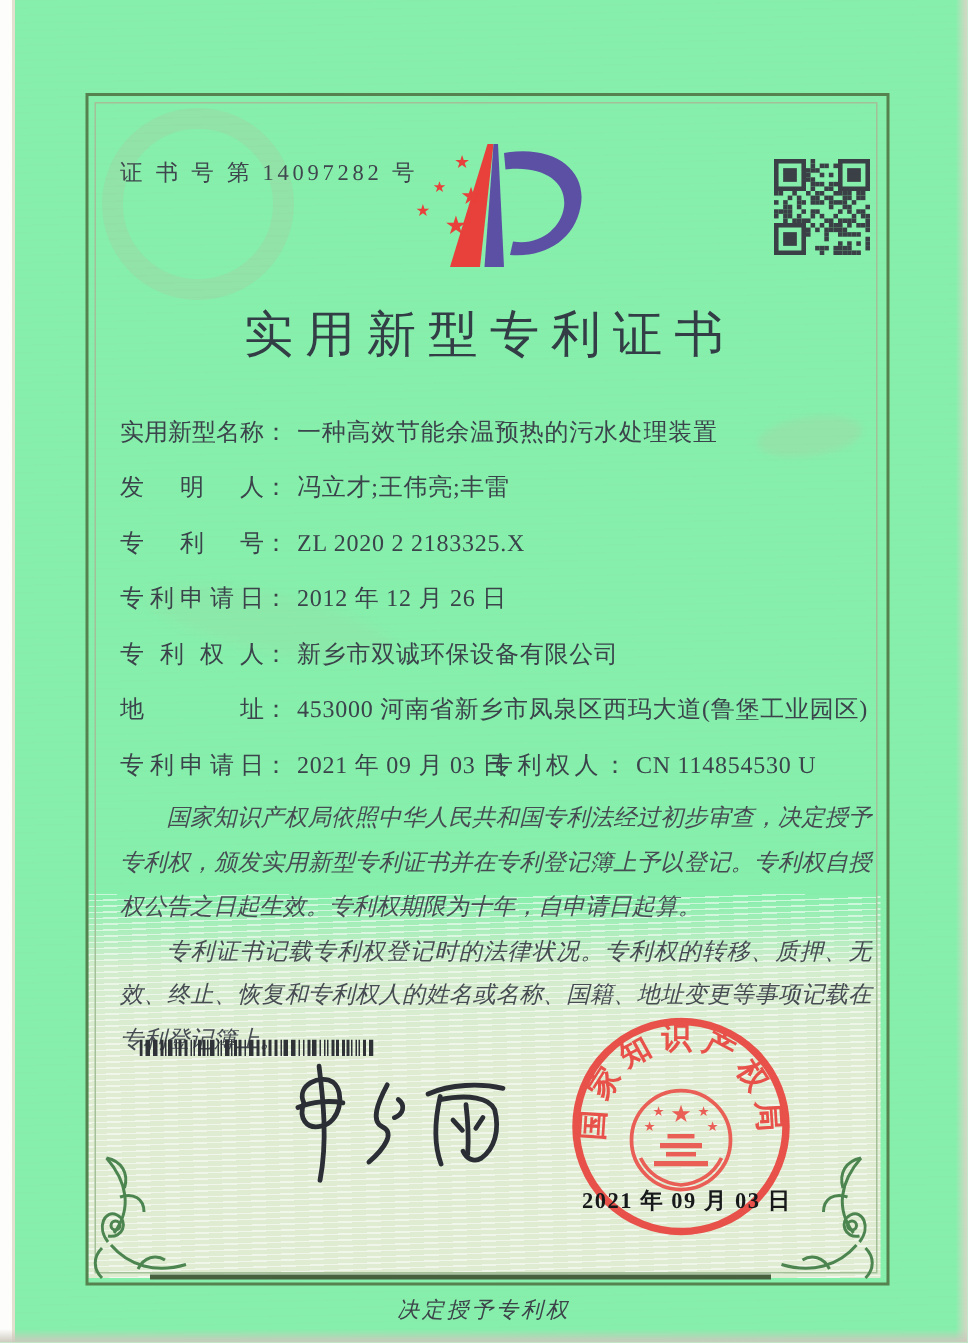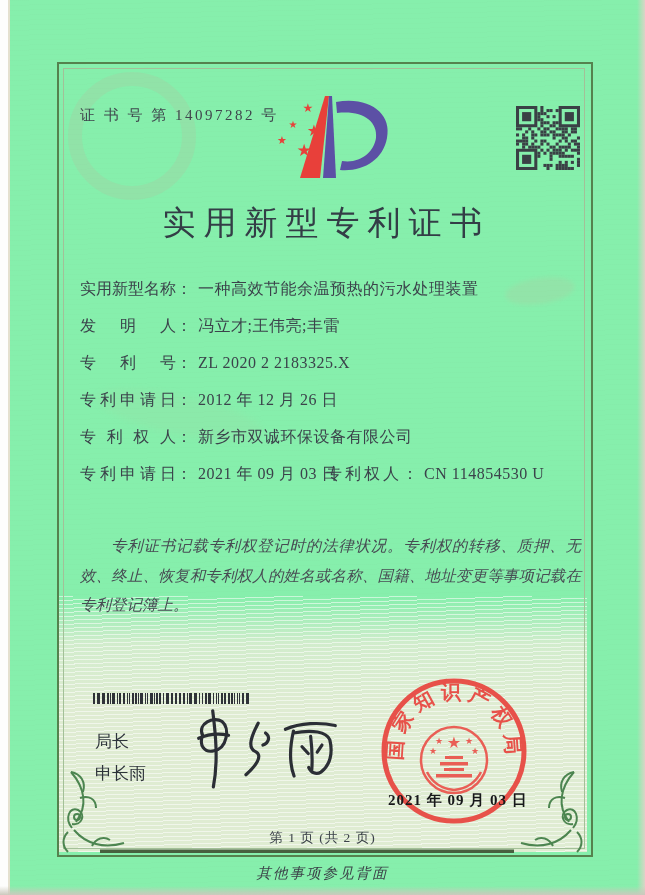--- a/index.html
+++ b/index.html
@@ -272,28 +272,32 @@
     <div class="field-row">
       <span class="flabel">专利号</span><span class="colon">：</span><span class="fvalue">ZL 2020 2 2183325.X</span>
     </div>
     <div class="field-row">
       <span class="flabel">专利申请日</span><span class="colon">：</span><span class="fvalue">2012 年 12 月 26 日</span>
     </div>
     <div class="field-row">
       <span class="flabel">专利权人</span><span class="colon">：</span><span class="fvalue">新乡市双诚环保设备有限公司</span>
     </div>
     <div class="field-row">
+      <span class="flabel">地址</span><span class="colon">：</span><span class="fvalue">453000 河南省新乡市凤泉区西玛大道(鲁堡工业园区)</span>
+    </div>
+    <div class="field-row">
       <span class="flabel">专利申请日</span><span class="colon">：</span><span class="fvalue">2021 年 09 月 03 日</span>
       <span class="grant-pair2">
         <span class="flabel">专利权人</span><span class="colon">：</span><span class="fvalue">CN 114854530 U</span>
       </span>
     </div>
   </div>
 
   <div class="paragraphs">
+    <p>国家知识产权局依照中华人民共和国专利法经过初步审查，决定授予专利权，颁发实用新型专利证书并在专利登记簿上予以登记。专利权自授权公告之日起生效。专利权期限为十年，自申请日起算。</p>
     <p>专利证书记载专利权登记时的法律状况。专利权的转移、质押、无效、终止、恢复和专利权人的姓名或名称、国籍、地址变更等事项记载在专利登记簿上。</p>
   </div>
 
   <svg class="barcode" id="barcode" viewBox="0 0 156 11" preserveAspectRatio="none">
       <rect x="0" y="0" width="2" height="11" fill="#2f3338"></rect>
       <rect x="4" y="0" width="3" height="11" fill="#2f3338"></rect>
       <rect x="9" y="0" width="3" height="11" fill="#2f3338"></rect>
       <rect x="14" y="0" width="2" height="11" fill="#2f3338"></rect>
       <rect x="17" y="0" width="1" height="11" fill="#2f3338"></rect>
       <rect x="19" y="0" width="3" height="11" fill="#2f3338"></rect>
@@ -332,24 +336,20 @@
       <rect x="131" y="0" width="2" height="11" fill="#2f3338"></rect>
       <rect x="135" y="0" width="2" height="11" fill="#2f3338"></rect>
       <rect x="138" y="0" width="2" height="11" fill="#2f3338"></rect>
       <rect x="141" y="0" width="1" height="11" fill="#2f3338"></rect>
       <rect x="144" y="0" width="1" height="11" fill="#2f3338"></rect>
       <rect x="146" y="0" width="1" height="11" fill="#2f3338"></rect>
       <rect x="149" y="0" width="2" height="11" fill="#2f3338"></rect>
       <rect x="153" y="0" width="3" height="11" fill="#2f3338"></rect>
     </svg>
 
-  <div class="signer">
-    <div>局长</div>
-    <div>申长雨</div>
-  </div>
 
   <svg class="signature" width="165" height="88" viewBox="0 0 165 88">
     <g fill="none" stroke="#2b2e35" stroke-width="3.2" stroke-linecap="round">
       <path d="M20,30 C15,18 32,11 40,17 C48,24 44,44 31,46 C21,48 16,40 20,30 Z"></path>
       <path d="M31,6 C33,28 35,56 29,82"></path>
       <path d="M16,33 C26,29 38,29 46,31"></path>
       <path d="M76,20 C69,32 64,44 72,48 C80,52 73,62 62,71"></path>
       <path d="M83,30 C88,34 86,40 80,42"></path>
       <path d="M103,27 C118,21 138,21 153,25"></path>
       <path d="M111,29 C106,48 106,62 110,74"></path>
@@ -378,22 +378,21 @@
         <rect x="68" y="82" width="18" height="3"></rect>
         <rect x="63" y="88" width="28" height="3.5"></rect>
         <rect x="67" y="94" width="20" height="3"></rect>
         <rect x="59" y="100" width="36" height="3.5"></rect>
       </g>
       <path d="M50,98 Q58,114 77,116 Q96,114 104,98" fill="none" stroke="#ea544c" stroke-width="2.5"></path>
     </g>
   </svg>
   <div class="seal-date">2021 年 09 月 03 日</div>
 
-  <div class="page-info">第 1 页 (共 2 页)</div>
-  <div class="back-note">其他事项参见背面</div>
+  <div class="back-note">决定授予专利权</div>
 
   <svg class="flourish left" width="68" height="88" viewBox="0 0 68 88">
     <g fill="none" stroke="#4c8550" stroke-width="2">
       <path d="M14,62 C6,52 12,40 20,44 C28,48 24,60 14,58"></path>
       <path d="M18,56 C30,40 27,22 13,6"></path>
       <path d="M13,6 C23,8 28,16 25,26"></path>
       <path d="M22,32 C31,29 38,33 38,42"></path>
       <path d="M16,64 C28,78 46,83 66,77"></path>
       <path d="M34,80 C38,72 46,70 52,74"></path>
       <path d="M10,66 C4,72 4,80 10,86"></path>

